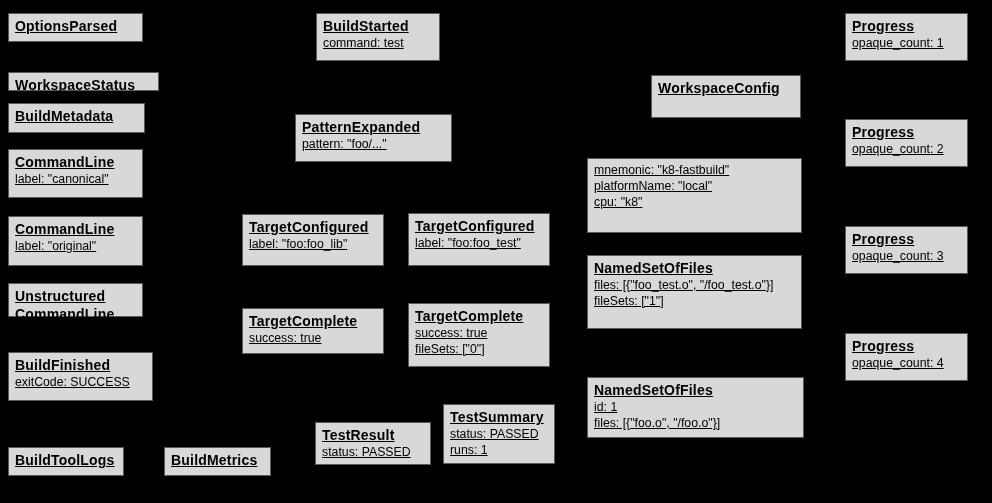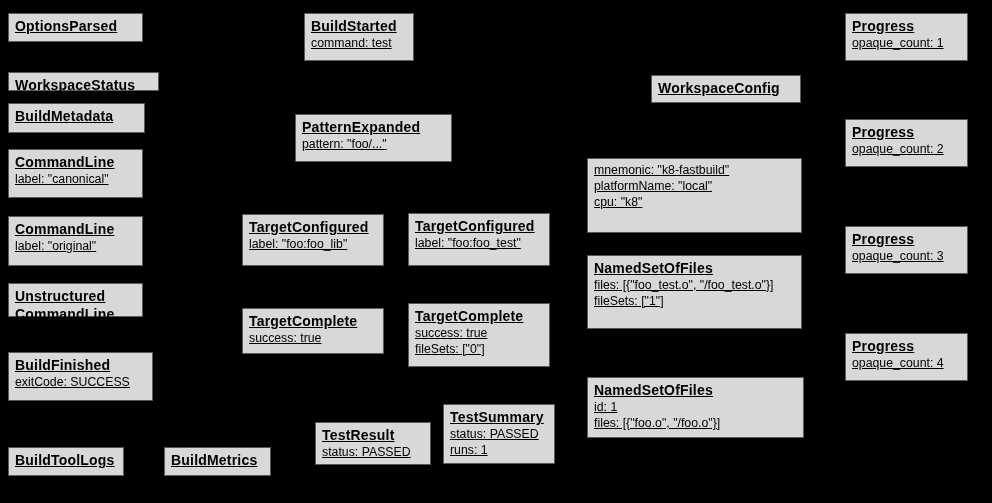--- a/index.html
+++ b/index.html
@@ -75,21 +75,21 @@
   </div>
 
   <div class="box" style="left:8px;top:447px;width:116px;height:29px">
     <div class="title">BuildToolLogs</div>
   </div>
 
   <div class="box" style="left:164px;top:447px;width:107px;height:29px">
     <div class="title">BuildMetrics</div>
   </div>
 
-  <div class="box" style="left:304px;top:13px;width:110px;height:48px">
+  <div class="box" style="left:316px;top:13px;width:124px;height:48px">
     <div class="title">BuildStarted</div>
     <div class="line">command: test</div>
   </div>
 
   <div class="box" style="left:295px;top:114px;width:157px;height:48px">
     <div class="title">PatternExpanded</div>
     <div class="line">pattern: "foo/..."</div>
   </div>
 
   <div class="box" style="left:242px;top:214px;width:142px;height:52px">
@@ -117,21 +117,21 @@
     <div class="title">TestResult</div>
     <div class="line">status: PASSED</div>
   </div>
 
   <div class="box" style="left:443px;top:404px;width:112px;height:60px">
     <div class="title">TestSummary</div>
     <div class="line">status: PASSED</div>
     <div class="line">runs: 1</div>
   </div>
 
-  <div class="box" style="left:651px;top:75px;width:150px;height:28px">
+  <div class="box" style="left:651px;top:75px;width:150px;height:43px">
     <div class="title">WorkspaceConfig</div>
   </div>
 
   <div class="box" style="left:587px;top:158px;width:215px;height:75px">
     <div class="line">mnemonic: "k8-fastbuild"</div>
     <div class="line">platformName: "local"</div>
     <div class="line">cpu: "k8"</div>
   </div>
 
   <div class="box" style="left:587px;top:255px;width:215px;height:74px">

